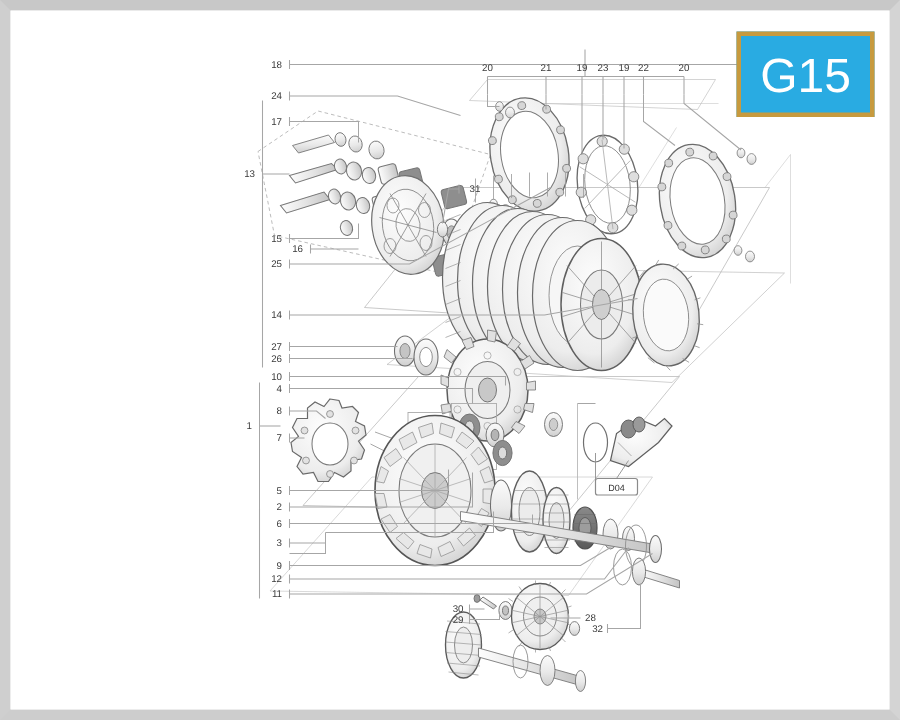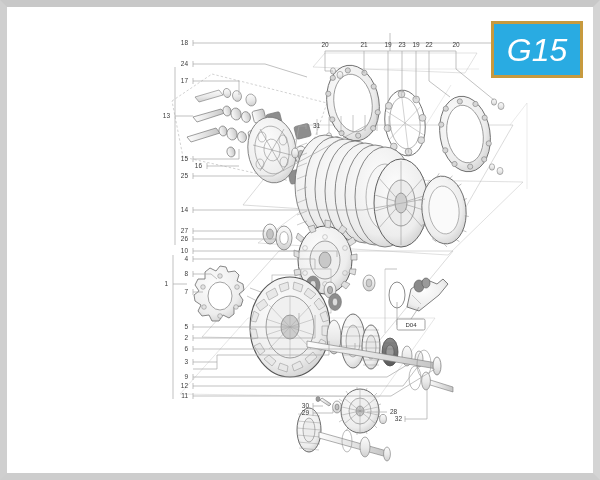--- a/index.html
+++ b/index.html
@@ -48,21 +48,20 @@
     box-sizing: border-box;
     display: flex;
     align-items: center;
     justify-content: center;
     color: #ffffff;
     font-size: 32px;
     font-family: "Liberation Sans", sans-serif;
     letter-spacing: 0px;
     line-height: 1;
     user-select: none;
-    font-style: italic;
   }
   .dlabel {
     font-family: "Liberation Sans", sans-serif;
     font-size: 6.5px;
     fill: #3a3a3a;
   }
   .dlabel-box {
     font-family: "Liberation Sans", sans-serif;
     font-size: 6px;
     fill: #333333;

